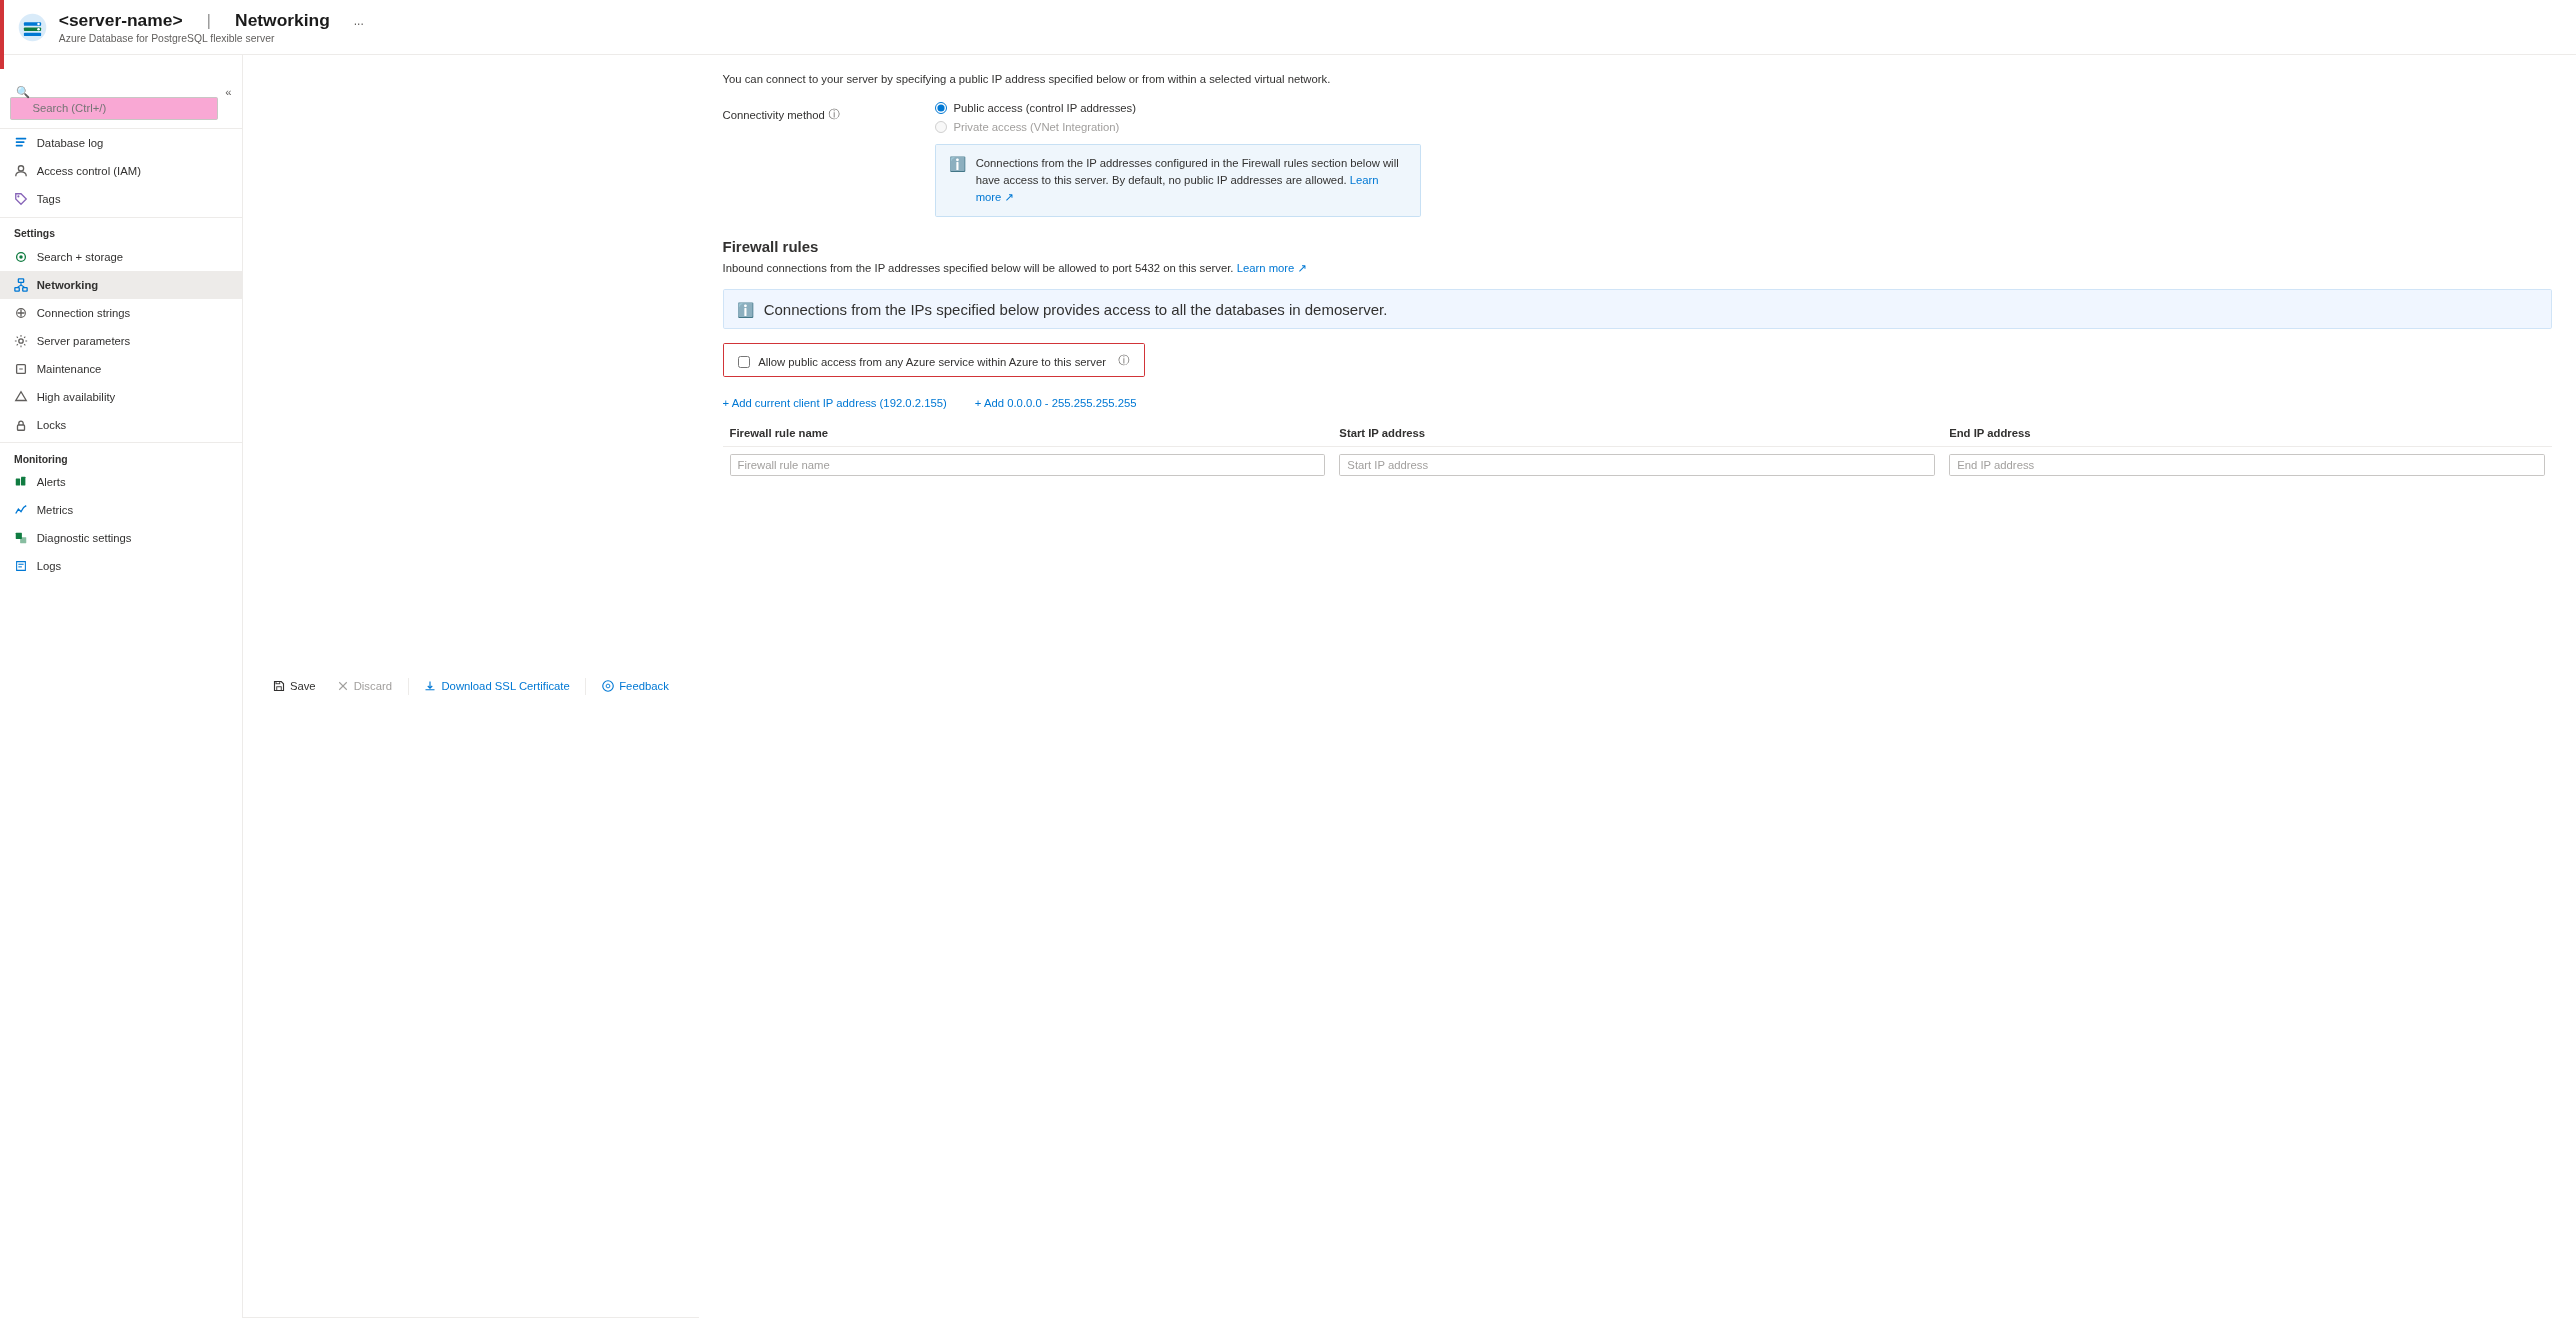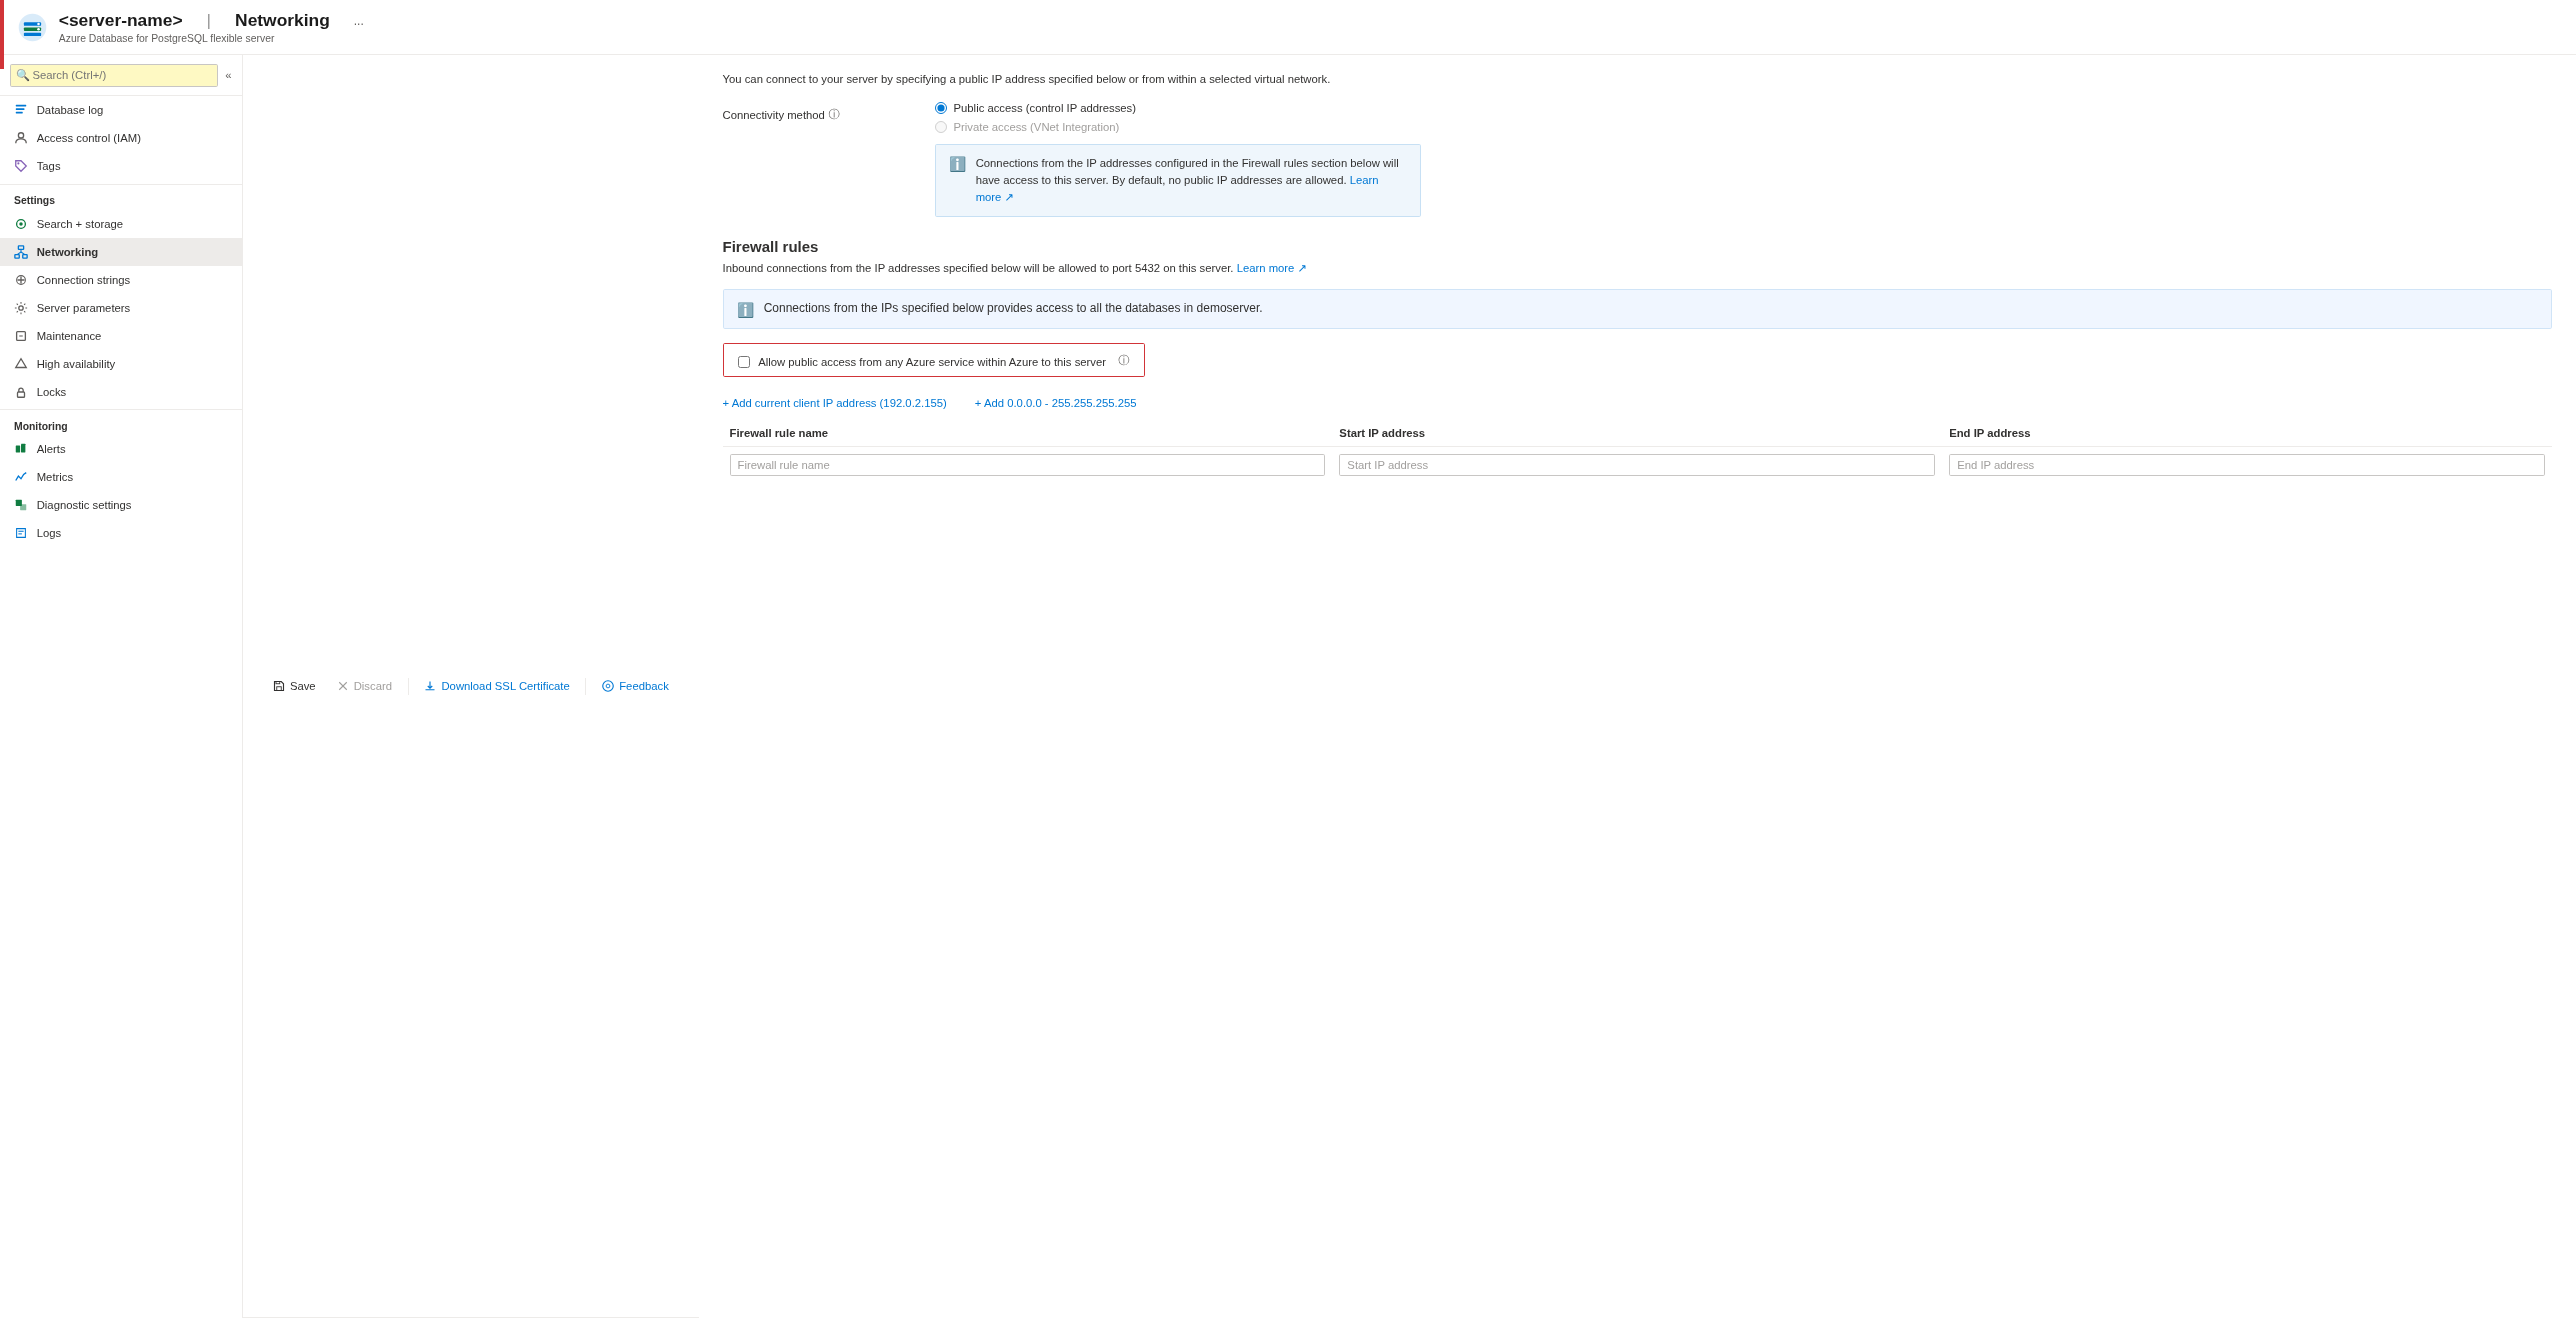--- a/index.html
+++ b/index.html
@@ -12,21 +12,21 @@
     .header-title { font-size: 17.4px; font-weight: 600; color: #1b1b1b; display: flex; align-items: center; gap: 24px; }
     .header-title .separator { color: #999; font-weight: 300; }
     .header-subtitle { font-size: 10.4px; color: #605e5c; margin-top: 1.7px; }
 
     
     .main-layout { display: flex; flex: 1; overflow: hidden; }
 
     
     .sidebar { width: 243px; border-right: 0.9px solid #edebe9; overflow-y: auto; flex-shrink: 0; background: #fff; }
     .sidebar-search { padding: 8.7px 10.4px; border-bottom: 0.9px solid #edebe9; }
-    .sidebar-search input { width: 100%; padding: 4.3px 7px 4.3px 24px; border: 0.9px solid #c8c6c4; border-radius: 1.7px; font-size: 11.3px; color: #323130; background: #fef9c3; }
+    .sidebar-search input { width: 100%; padding: 4.3px 7px 4.3px 24px; border: 0.9px solid #c8c6c4; border-radius: 1.7px; font-size: 11.3px; color: #323130; background: #f9a8d4; margin-top: 33px; }
     .sidebar-search-wrapper { position: relative; }
     .sidebar-search-icon { position: absolute; left: 6px; top: 50%; transform: translateY(-50%); color: #605e5c; font-size: 11.3px; }
     .sidebar-search-row { position: relative; display: flex; align-items: center; }
 
     .sidebar-item { display: flex; align-items: center; padding: 7px 14px; cursor: pointer; color: #323130; font-size: 11.3px; gap: 8.7px; }
     .sidebar-item.active { background: #edebe9; font-weight: 600; }
     .sidebar-item .icon { width: 14px; height: 14px; flex-shrink: 0; display: flex; align-items: center; justify-content: center; }
 
     .sidebar-section-label { padding: 10.4px 14px 3.5px 14px; font-size: 10.4px; font-weight: 700; color: #323130; border-top: 0.9px solid #edebe9; margin-top: 3.5px; }
 
@@ -61,21 +61,21 @@
     .info-box .info-text a { color: #0078d4; text-decoration: none; }
 
     
     .section-title { font-size: 15px; font-weight: 700; color: #323130; margin-bottom: 7px; margin-top: 21px; }
     .section-desc { font-size: 11.3px; color: #323130; margin-bottom: 14px; }
     .section-desc a { color: #0078d4; text-decoration: none; }
 
     
     .alert-info { background: #f0f6ff; border: 0.9px solid #d0e4f7; border-radius: 1.7px; padding: 10.4px 14px; display: flex; gap: 8.7px; margin-bottom: 14px; }
     .alert-info .alert-icon { color: #0078d4; font-size: 14px; flex-shrink: 0; margin-top: 0.9px; }
-    .alert-info .alert-text { font-size: 12px; color: #323130; text-align: center; }
+    .alert-info .alert-text { font-size: 15px; color: #323130; text-align: center; }
 
     
     .checkbox-highlighted { border: 1.7px solid #d13438; border-radius: 1.7px; padding: 8.7px 14px; display: inline-flex; align-items: flex-end; gap: 8.7px; margin-bottom: 20px; cursor: pointer; }
     .checkbox-highlighted input[type="checkbox"] { width: 12px; height: 12px; }
     .checkbox-label { font-size: 11.3px; color: #323130; }
 
     
     .links-row { display: flex; gap: 28px; margin-bottom: 17.4px; }
     .links-row a { color: #0078d4; text-decoration: none; font-size: 11.3px; }
 

